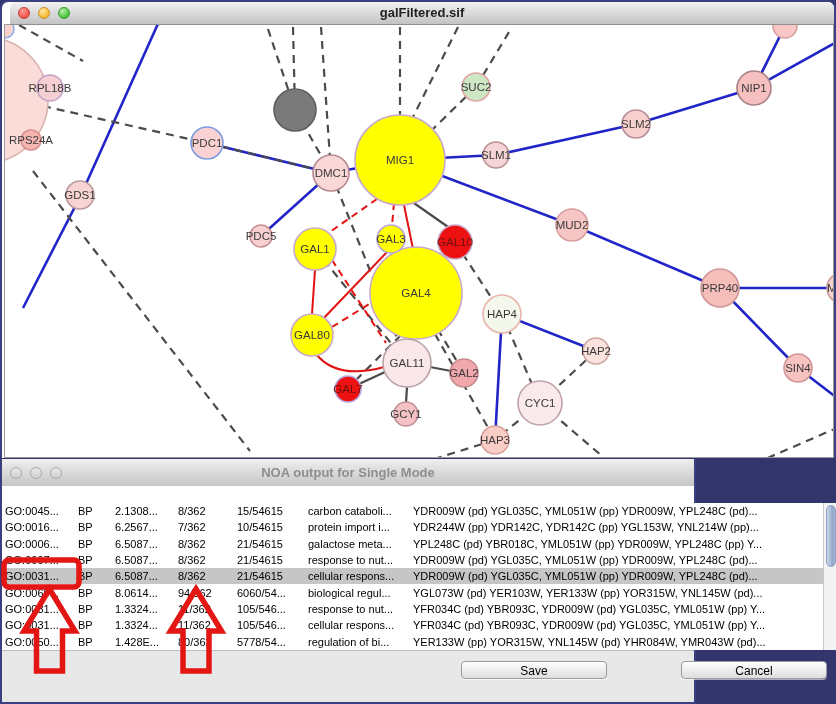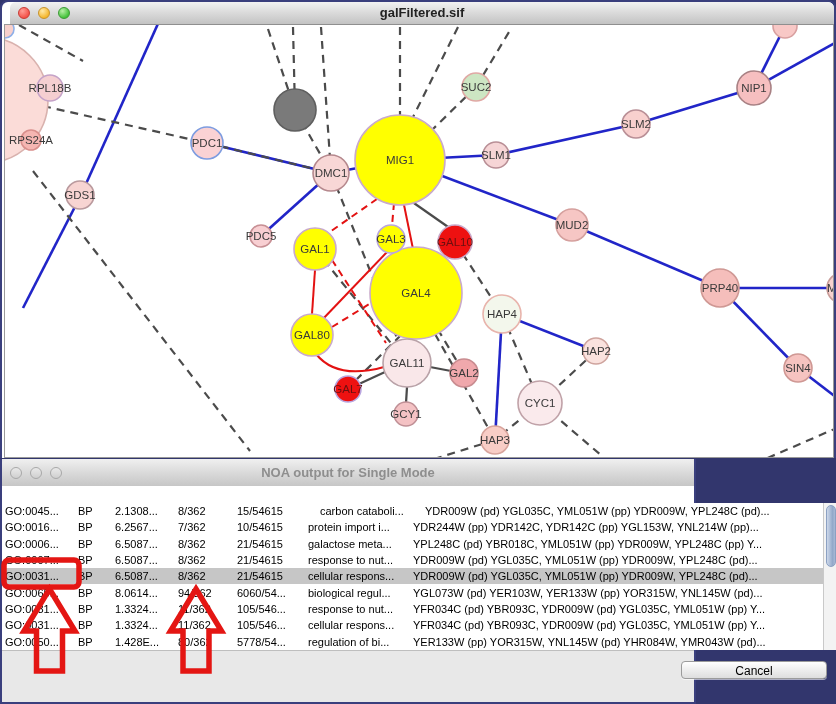--- a/index.html
+++ b/index.html
@@ -269,21 +269,21 @@
     </div>
 
     <div class="table-frame"></div>
     <div class="tbody" id="tbody">
         <div class="tr">
           <div class="td" style="width: 73px;">GO:0045...</div>
           <div class="td" style="width: 37px;">BP</div>
           <div class="td" style="width: 63px;">2.1308...</div>
           <div class="td" style="width: 59px;">8/362</div>
           <div class="td" style="width: 71px;">15/54615</div>
-          <div class="td" style="width: 105px; margin-left: 12px;">carbon cataboli...</div>
+          <div class="td" style="width: 105px;">carbon cataboli...</div>
           <div class="td" style="width: 413px;">YDR009W (pd) YGL035C, YML051W (pp) YDR009W, YPL248C (pd)...</div>
         </div>
         <div class="tr">
           <div class="td" style="width: 73px;">GO:0016...</div>
           <div class="td" style="width: 37px;">BP</div>
           <div class="td" style="width: 63px;">6.2567...</div>
           <div class="td" style="width: 59px;">7/362</div>
           <div class="td" style="width: 71px;">10/54615</div>
           <div class="td" style="width: 105px;">protein import i...</div>
           <div class="td" style="width: 413px;">YDR244W (pp) YDR142C, YDR142C (pp) YGL153W, YNL214W (pp)...</div>
@@ -350,20 +350,21 @@
           <div class="td" style="width: 71px;">5778/54...</div>
           <div class="td" style="width: 105px;">regulation of bi...</div>
           <div class="td" style="width: 413px;">YER133W (pp) YOR315W, YNL145W (pd) YHR084W, YMR043W (pd)...</div>
         </div>
       </div>
 
     <div class="vscroll">
       <div class="vthumb"></div>
     </div>
 
+    <button class="btn save">Save</button>
     <button class="btn cancel">Cancel</button>
   </div>
 
   <svg class="annotations" viewBox="0 0 836 704">
     <rect x="4" y="560" width="75" height="27" rx="5" fill="none" stroke="#e41613" stroke-width="5.5"></rect>
     <path d="M49.5,589 L75,631 L62.5,631 L62.5,671 L36.5,671 L36.5,631 L24,631 Z" fill="none" stroke="#e41613" stroke-width="5.5" stroke-linejoin="miter"></path>
     <path d="M196,589 L221.5,631 L209,631 L209,671 L183,671 L183,631 L170.5,631 Z" fill="none" stroke="#e41613" stroke-width="5.5" stroke-linejoin="miter"></path>
   </svg>
 </div>
 

